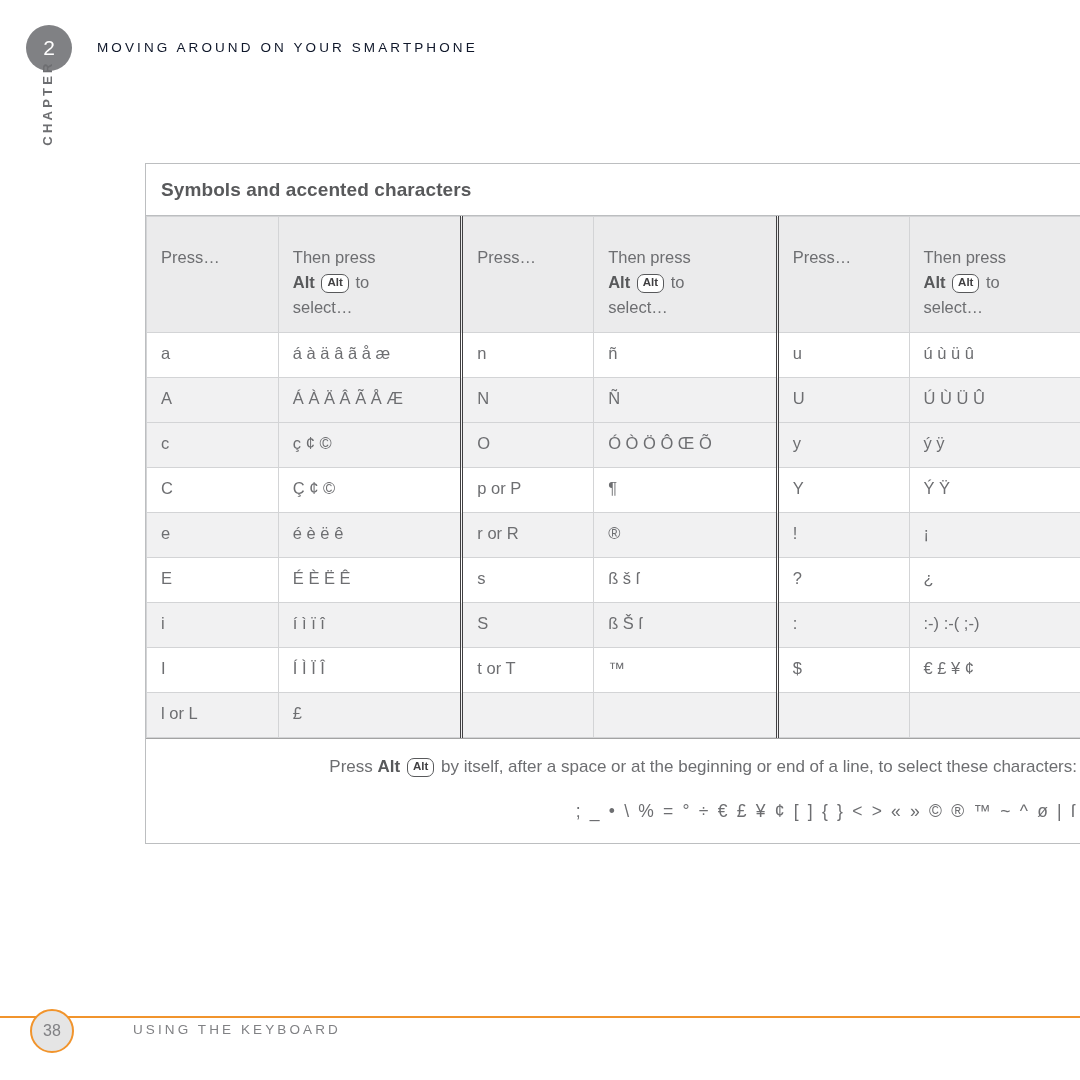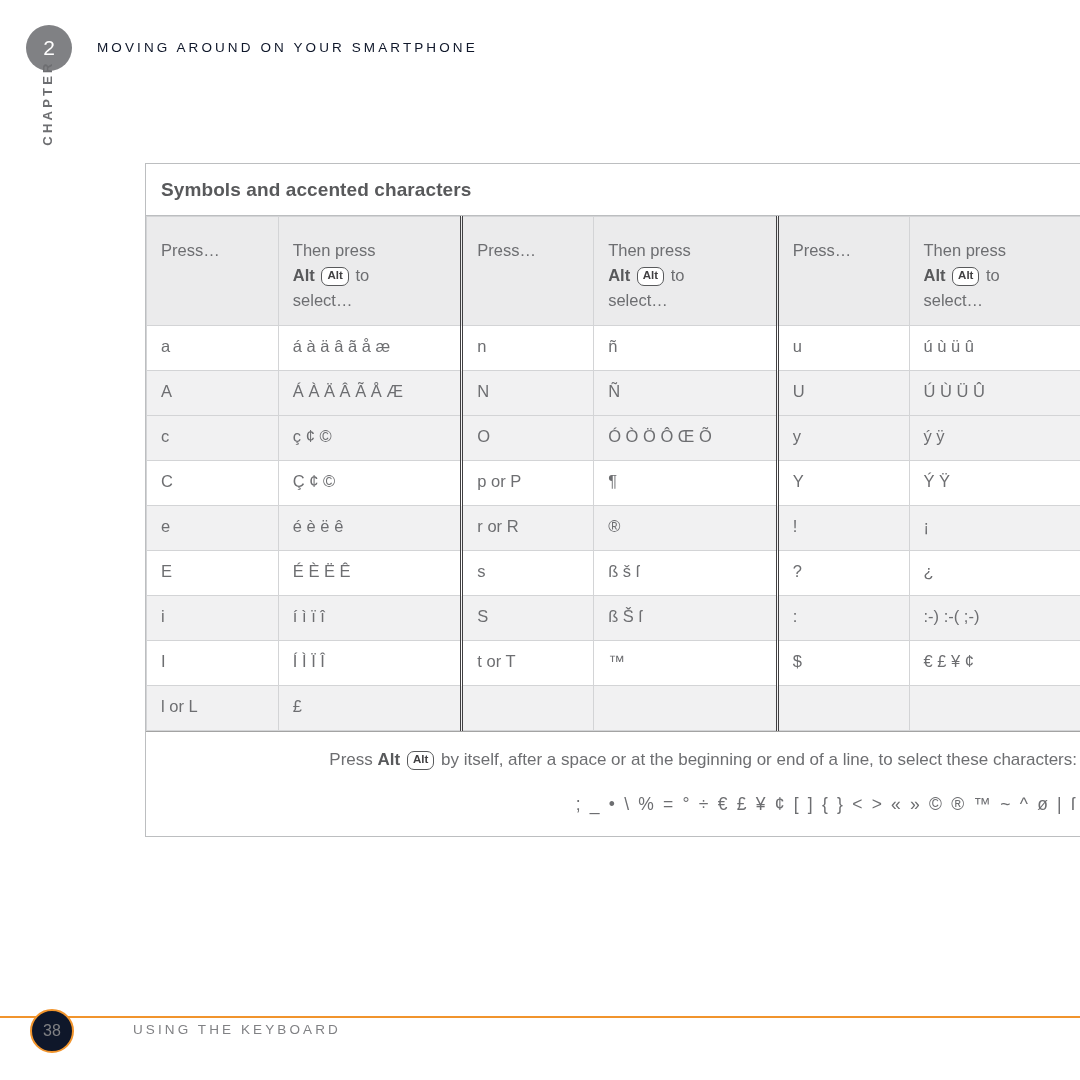--- a/index.html
+++ b/index.html
@@ -85,21 +85,21 @@
     border: 1px solid #d3d4d6;
     padding: 9px 0 9px 14px;
     font-size: 16.5px;
     color: #6d6e71;
     vertical-align: top;
     line-height: 1.45;
     height: 26px;
   }
   table.symbols tr.head td {
     background: #ebebec;
-    padding-top: 21px;
+    padding-top: 28px;
     padding-bottom: 12px;
     line-height: 1.52;
   }
   tr.band td { background: #f1f1f2; }
   .b { font-weight: bold; color: #58595b; }
 
   
   col.press { width: 120px; }
   col.then  { width: 167px; }
 
@@ -146,21 +146,21 @@
     background: #f1942c;
   }
   .footer-badge {
     position: absolute;
     left: 30px;
     top: 1009px;
     width: 40px;
     height: 40px;
     border-radius: 50%;
     border: 2px solid #f1942c;
-    background: #0f172a;
+    background: #e5e5e5;
     color: #808184;
     font-size: 16px;
     display: flex;
     align-items: center;
     justify-content: center;
   }
   .footer-text {
     position: absolute;
     left: 97px;
     top: 1022px;

